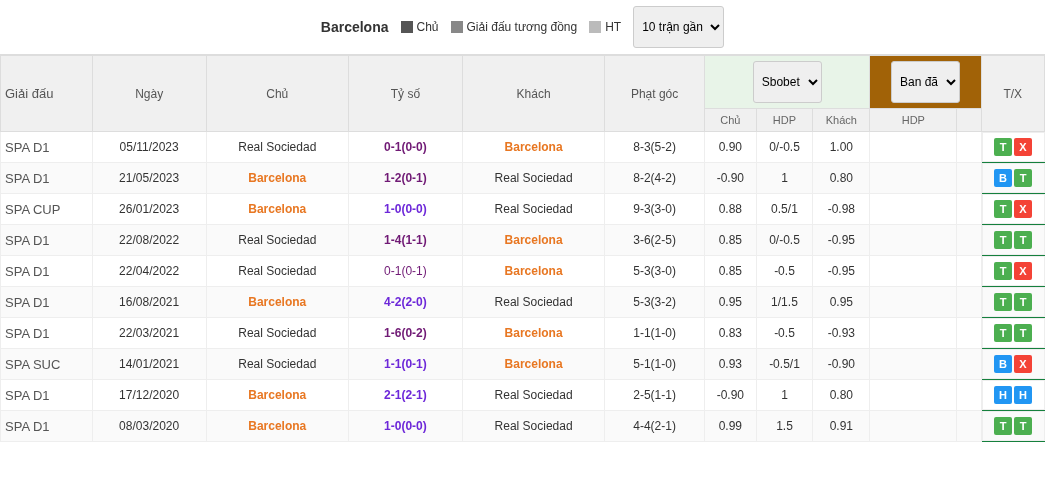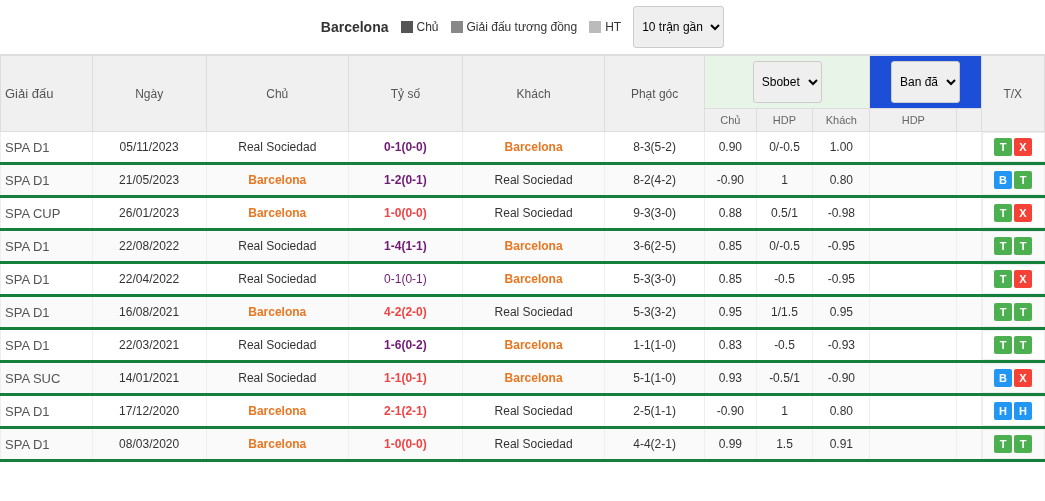--- a/index.html
+++ b/index.html
@@ -57,21 +57,21 @@
     }
     thead th {
       padding: 5px 4px;
       text-align: center;
       border: 1px solid #ddd;
       font-weight: normal;
       color: #555;
       white-space: nowrap;
     }
     tbody tr {
-      border-bottom: 3px solid #15803d;
+      border-bottom: 1px solid #15803d;
     }
     tbody tr:nth-child(even) {
       background: #fafafa;
     }
     tbody tr:nth-child(odd) {
       background: #fff;
     }
     tbody td {
       padding: 5px 4px;
       text-align: center;
@@ -95,41 +95,41 @@
     }
     .td-khach {
       min-width: 100px;
     }
     .td-phatgoc {
       min-width: 70px;
       margin-top: 24px;
     }
     .orange { color: #e87722; font-weight: bold; }
     .score-orange { color: #701a75; }
-    .score-normal { color: #ef4444; }
+    .score-normal { color: #6d28d9; }
     .badge {
       display: inline-block;
       width: 18px;
       height: 18px;
       line-height: 18px;
       text-align: center;
       font-size: 11px;
       font-weight: bold;
       border-radius: 2px;
       color: #fff;
     }
     .badge-t { background: #4caf50; }
     .badge-b { background: #2196f3; }
     .badge-h { background: #2196f3; }
     .badge-x { background: #f44336; }
     .sbobet-header {
       background: #e8f4e8;
     }
     .banda-header {
-      background: #1d4ed8;
+      background: #a16207;
       margin-left: 8px;
     }
     .subheader-row th {
       font-size: 11px;
       color: #666;
     }
   </style>
 </head>
 <body>
 

